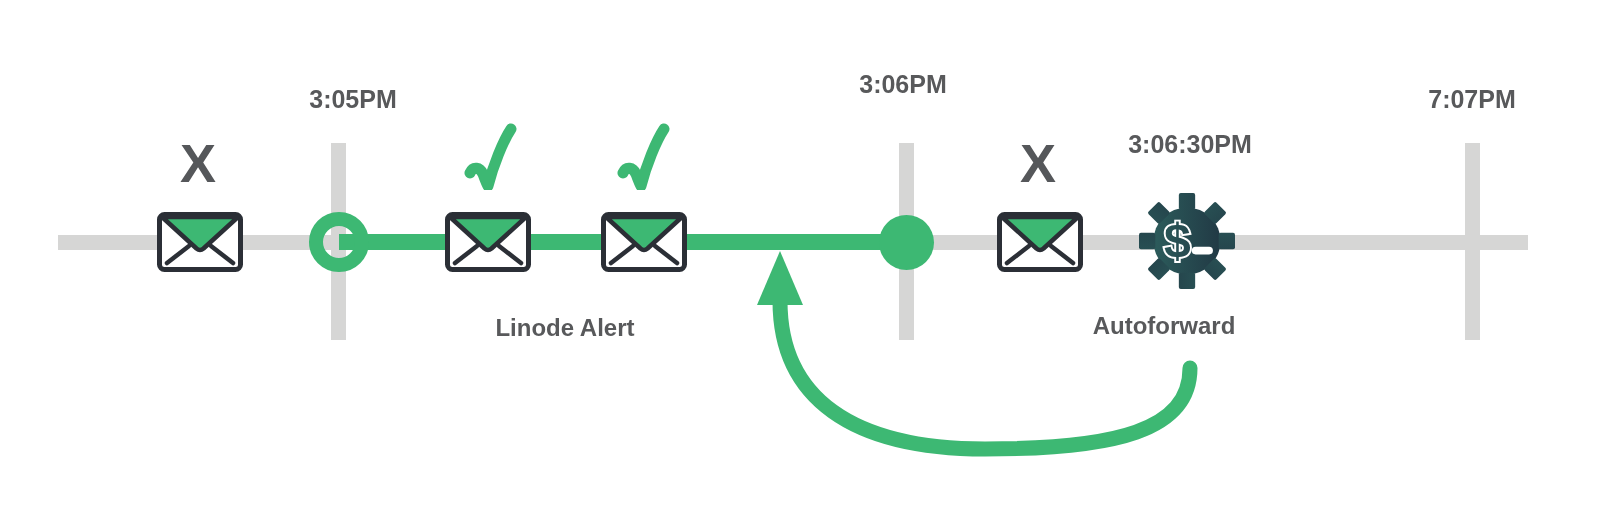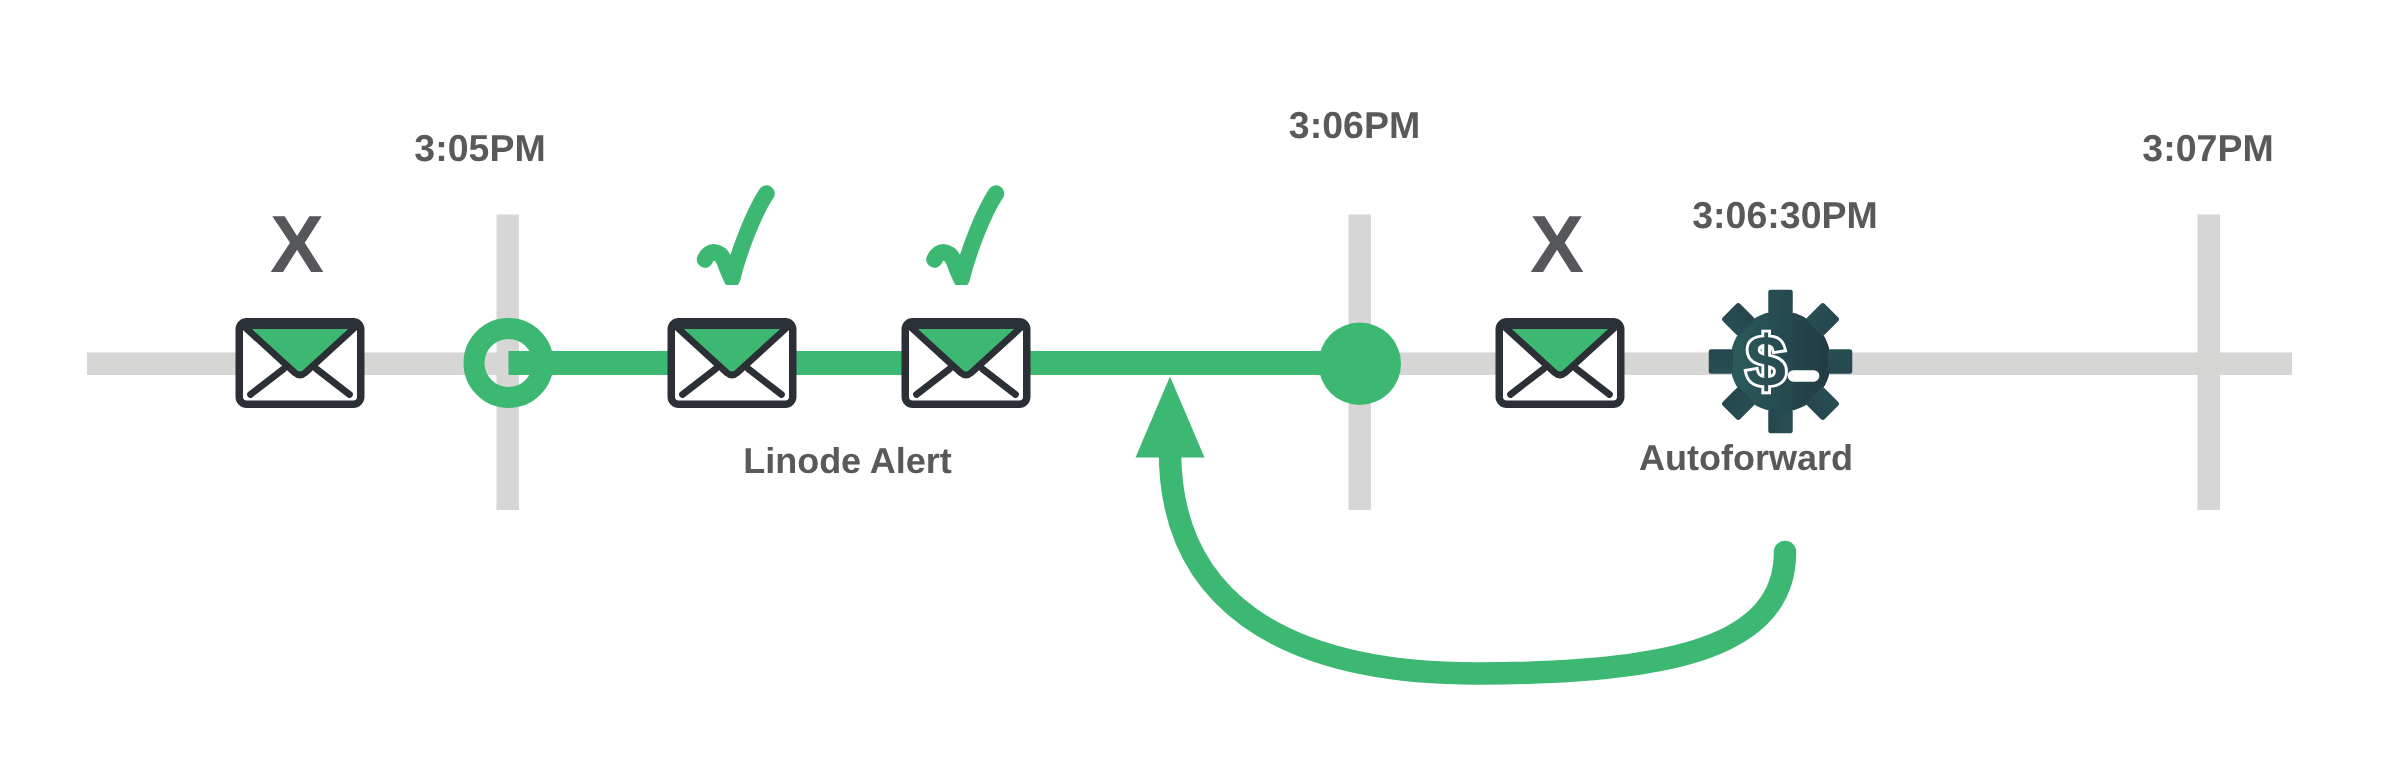--- a/index.html
+++ b/index.html
@@ -6,21 +6,21 @@
   body{font-family:"Liberation Sans",sans-serif;}
   .canvas{position:relative;width:1600px;height:512px;background:#ffffff;overflow:hidden;}
   .abs{position:absolute;}
   .hline{background:#D6D6D5;height:15px;}
   .tick{background:#D6D6D5;width:15px;height:197px;top:143px;}
   .green-seg{background:#3DB873;height:16px;}
   .ring{width:32px;height:32px;border:14px solid #3DB873;border-radius:50%;background:transparent;}
   .dot{width:55px;height:55px;background:#3DB873;border-radius:50%;}
   .time-label{font-weight:bold;font-size:25px;color:#58595B;transform:translateX(-50%);white-space:nowrap;line-height:1;}
   .x-mark{font-weight:bold;font-size:54px;color:#55575A;transform:translateX(-50%);line-height:1;}
-  .caption{font-weight:bold;font-size:24px;color:#58595B;text-align:right;transform:translateX(-50%);line-height:1.27;white-space:nowrap;}
+  .caption{font-weight:bold;font-size:24px;color:#58595B;text-align:right;transform:translateX(-50%);line-height:1.27;white-space:nowrap;margin-top:20px;}
   .caption span{display:block;}
   svg{display:block;}
 </style>
 </head>
 <body>
 
 <div class="canvas">
 
   <div class="abs hline" style="left:58px;top:235px;width:1470px;"></div>
 
@@ -108,23 +108,23 @@
     </svg>
   </div>
 
   <div class="abs" style="left:740px;top:235px;">
     <svg width="500" height="245" viewBox="0 0 500 245">
       <path d="M 450,133 C 450,196 375,214 245,214 C 112,214 40,163 40,66" fill="none" stroke="#3DB873" stroke-width="15" stroke-linecap="round"></path>
       <polygon points="17,70 63,70 40,16" fill="#3DB873"></polygon>
     </svg>
   </div>
 
-  <div class="abs time-label" style="left:320px;top:87px;text-align:center;">3:05PM</div>
+  <div class="abs time-label" style="left:353px;top:87px;text-align:center;">3:05PM</div>
   <div class="abs time-label" style="left:903px;top:72px;">3:06PM</div>
-  <div class="abs time-label" style="left:1472px;top:87px;">3:07PM</div>
+  <div class="abs time-label" style="left:1472px;top:87px;">7:07PM</div>
   <div class="abs time-label" style="left:1190px;top:132px;">3:06:30PM</div>
 
   <div class="abs caption" style="left:565px;top:293px;">
     <span>Linode Alert</span>
   </div>
   <div class="abs caption" style="left:1164px;top:291px;">
     <span>Autoforward</span>
   </div>
 
 </div>

